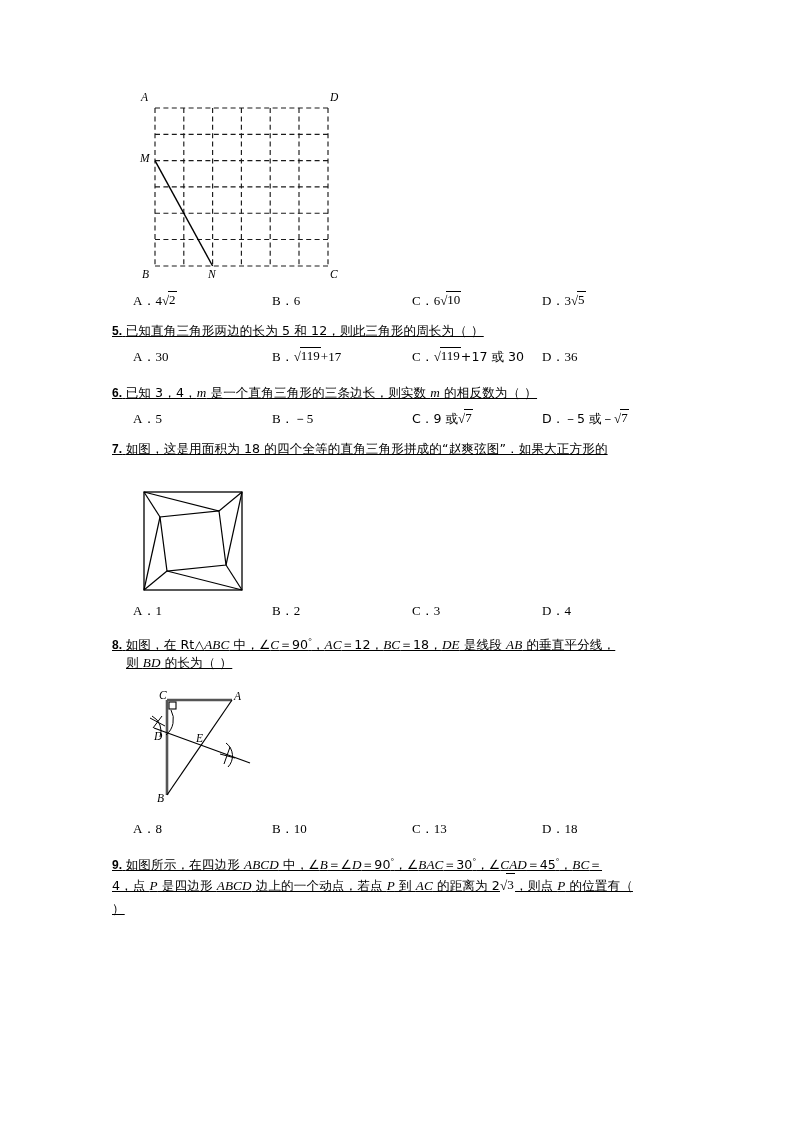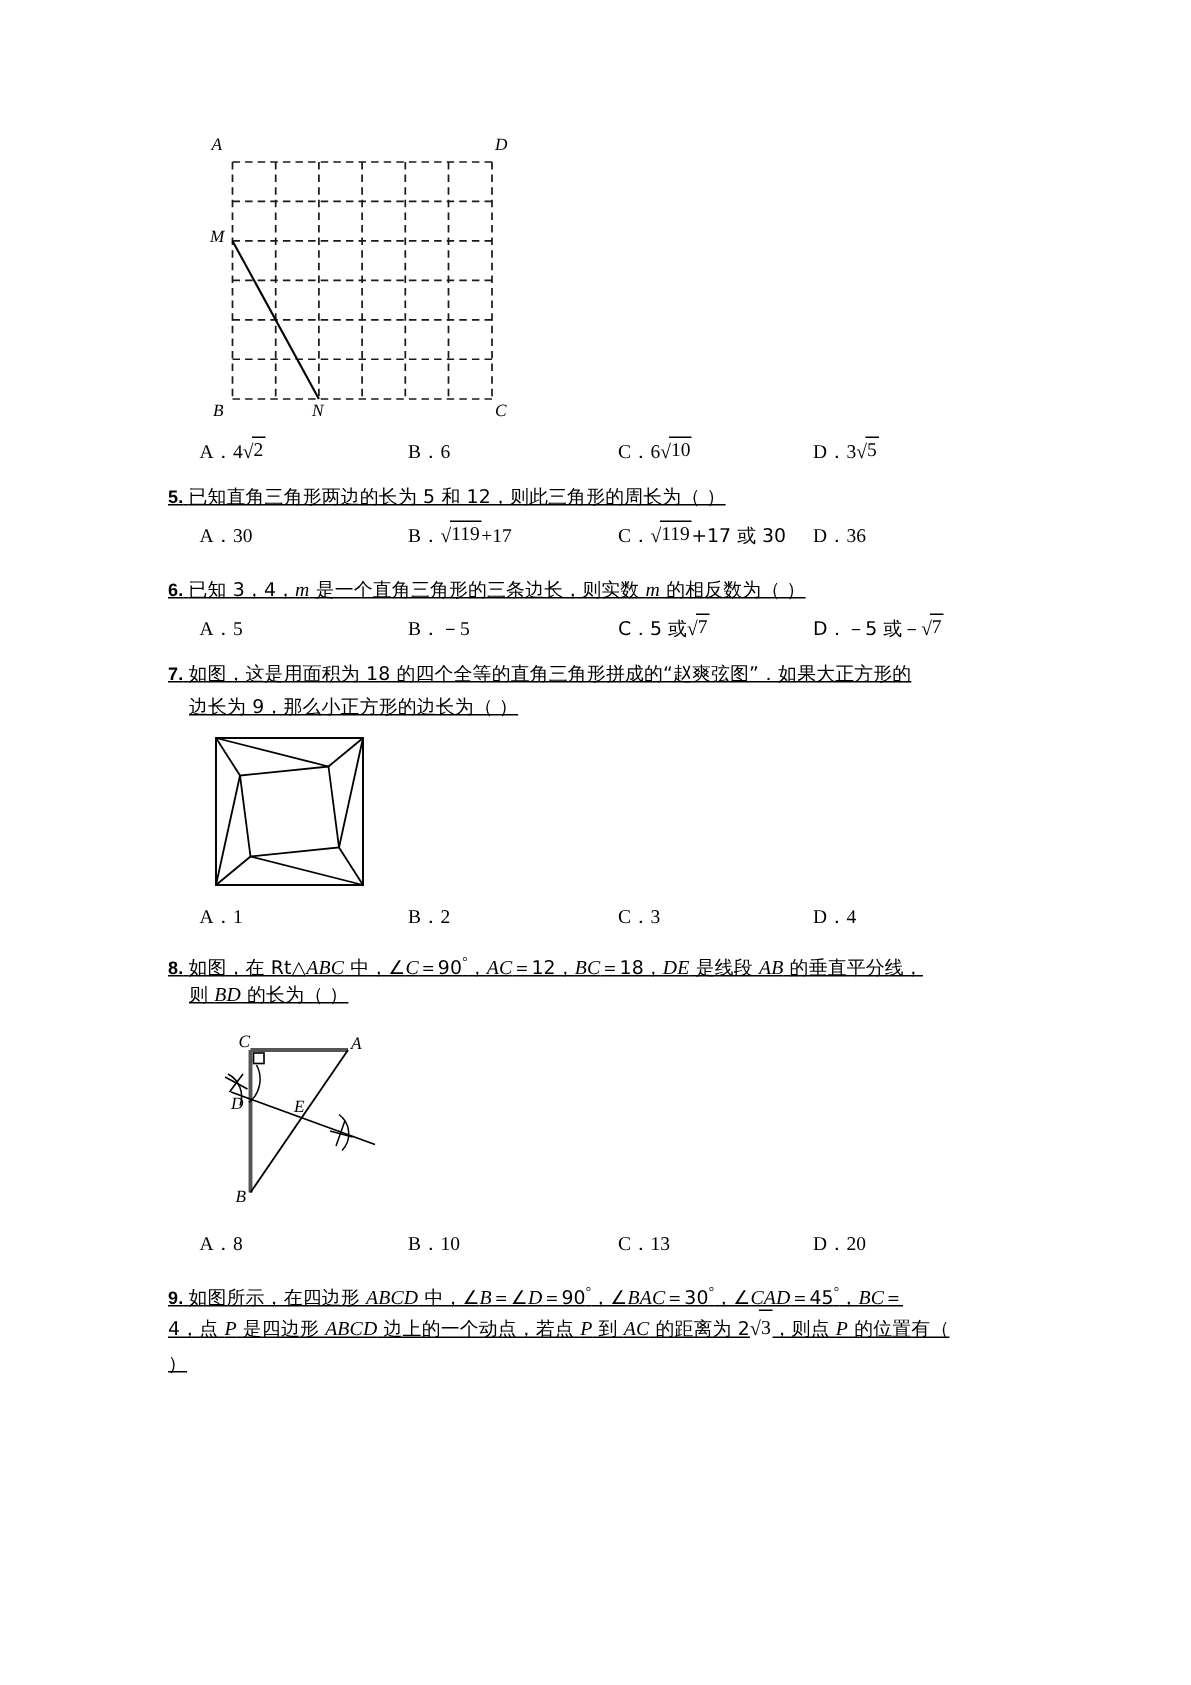--- a/index.html
+++ b/index.html
@@ -109,33 +109,30 @@
   </div>
 
   <div class="qline" style="left:112px;top:382px;">
     <span class="qnum">6.</span>
     <span class="cn">已知 3，4，</span><span class="it">m</span><span class="cn"> 是一个直角三角形的三条边长，则实数 </span><span class="it">m</span><span class="cn"> 的相反数为（      ）</span>
   </div>
   <div class="optrow" style="left:0;top:410px;width:680px;">
     <div class="opt" style="left:133px;">A．5</div>
     <div class="opt" style="left:272px;">B．－5</div>
     <div class="opt" style="left:412px;">
-      <span class="cn">C．5 或</span><span class="sqrt"><span class="sym">√</span><span class="radicand">7</span></span>
+      <span class="cn">C．9 或</span><span class="sqrt"><span class="sym">√</span><span class="radicand">7</span></span>
     </div>
     <div class="opt" style="left:542px;">
       <span class="cn">D．－5 或－</span><span class="sqrt"><span class="sym">√</span><span class="radicand">7</span></span>
     </div>
   </div>
 
   <div class="qline" style="left:112px;top:438px;">
     <span class="qnum">7.</span>
     <span class="cn">如图，这是用面积为 18 的四个全等的直角三角形拼成的“赵爽弦图”．如果大正方形的</span>
-  </div>
-  <div class="qline" style="left:126px;top:460px;">
-    <span class="cn">边长为 9，那么小正方形的边长为（      ）</span>
   </div>
 
   <div class="fig" style="left:142px;top:490px;width:104px;height:104px;">
     <svg width="104" height="104" viewBox="0 0 104 104">
 
       <rect x="2" y="2" width="98" height="98" fill="none" stroke="#000" stroke-width="1.3"></rect>
 
       <polygon points="77,21 84,75 25,81 18,27" fill="none" stroke="#000" stroke-width="1.2"></polygon>
 
       <line x1="2" y1="2" x2="18" y2="27" stroke="#000" stroke-width="1.2"></line>
@@ -189,21 +186,21 @@
     <div class="lbl" style="position:absolute;left:94px;top:2px;">A</div>
     <div class="lbl" style="position:absolute;left:14px;top:42px;">D</div>
     <div class="lbl" style="position:absolute;left:56px;top:44px;">E</div>
     <div class="lbl" style="position:absolute;left:17px;top:104px;">B</div>
   </div>
 
   <div class="optrow" style="left:0;top:820px;width:794px;text-decoration:underline;">
     <div class="opt" style="left:133px;">A．8</div>
     <div class="opt" style="left:272px;">B．10</div>
     <div class="opt" style="left:412px;">C．13</div>
-    <div class="opt" style="left:542px;">D．20</div>
+    <div class="opt" style="left:542px;">D．18</div>
   </div>
 
   <div class="qline" style="left:112px;top:850px;">
     <span class="qnum">9.</span>
     <span class="cn">如图所示，在四边形 </span><span class="it">ABCD</span><span class="cn"> 中，∠</span><span class="it">B</span><span class="cn">＝∠</span><span class="it">D</span><span class="cn">＝90</span><span class="deg">°</span><span class="cn">，∠</span><span class="it">BAC</span><span class="cn">＝30</span><span class="deg">°</span><span class="cn">，∠</span><span class="it">CAD</span><span class="cn">＝45</span><span class="deg">°</span><span class="cn">，</span><span class="it">BC</span><span class="cn">＝</span>
   </div>
   <div class="qline" style="left:112px;top:874px;">
     <span class="cn">4，点 </span><span class="it">P</span><span class="cn"> 是四边形 </span><span class="it">ABCD</span><span class="cn"> 边上的一个动点，若点 </span><span class="it">P</span><span class="cn"> 到 </span><span class="it">AC</span><span class="cn"> 的距离为 2</span><span class="sqrt"><span class="sym">√</span><span class="radicand">3</span></span><span class="cn">，则点 </span><span class="it">P</span><span class="cn"> 的位置有（</span>
   </div>
   <div class="qline" style="left:112px;top:898px;">

